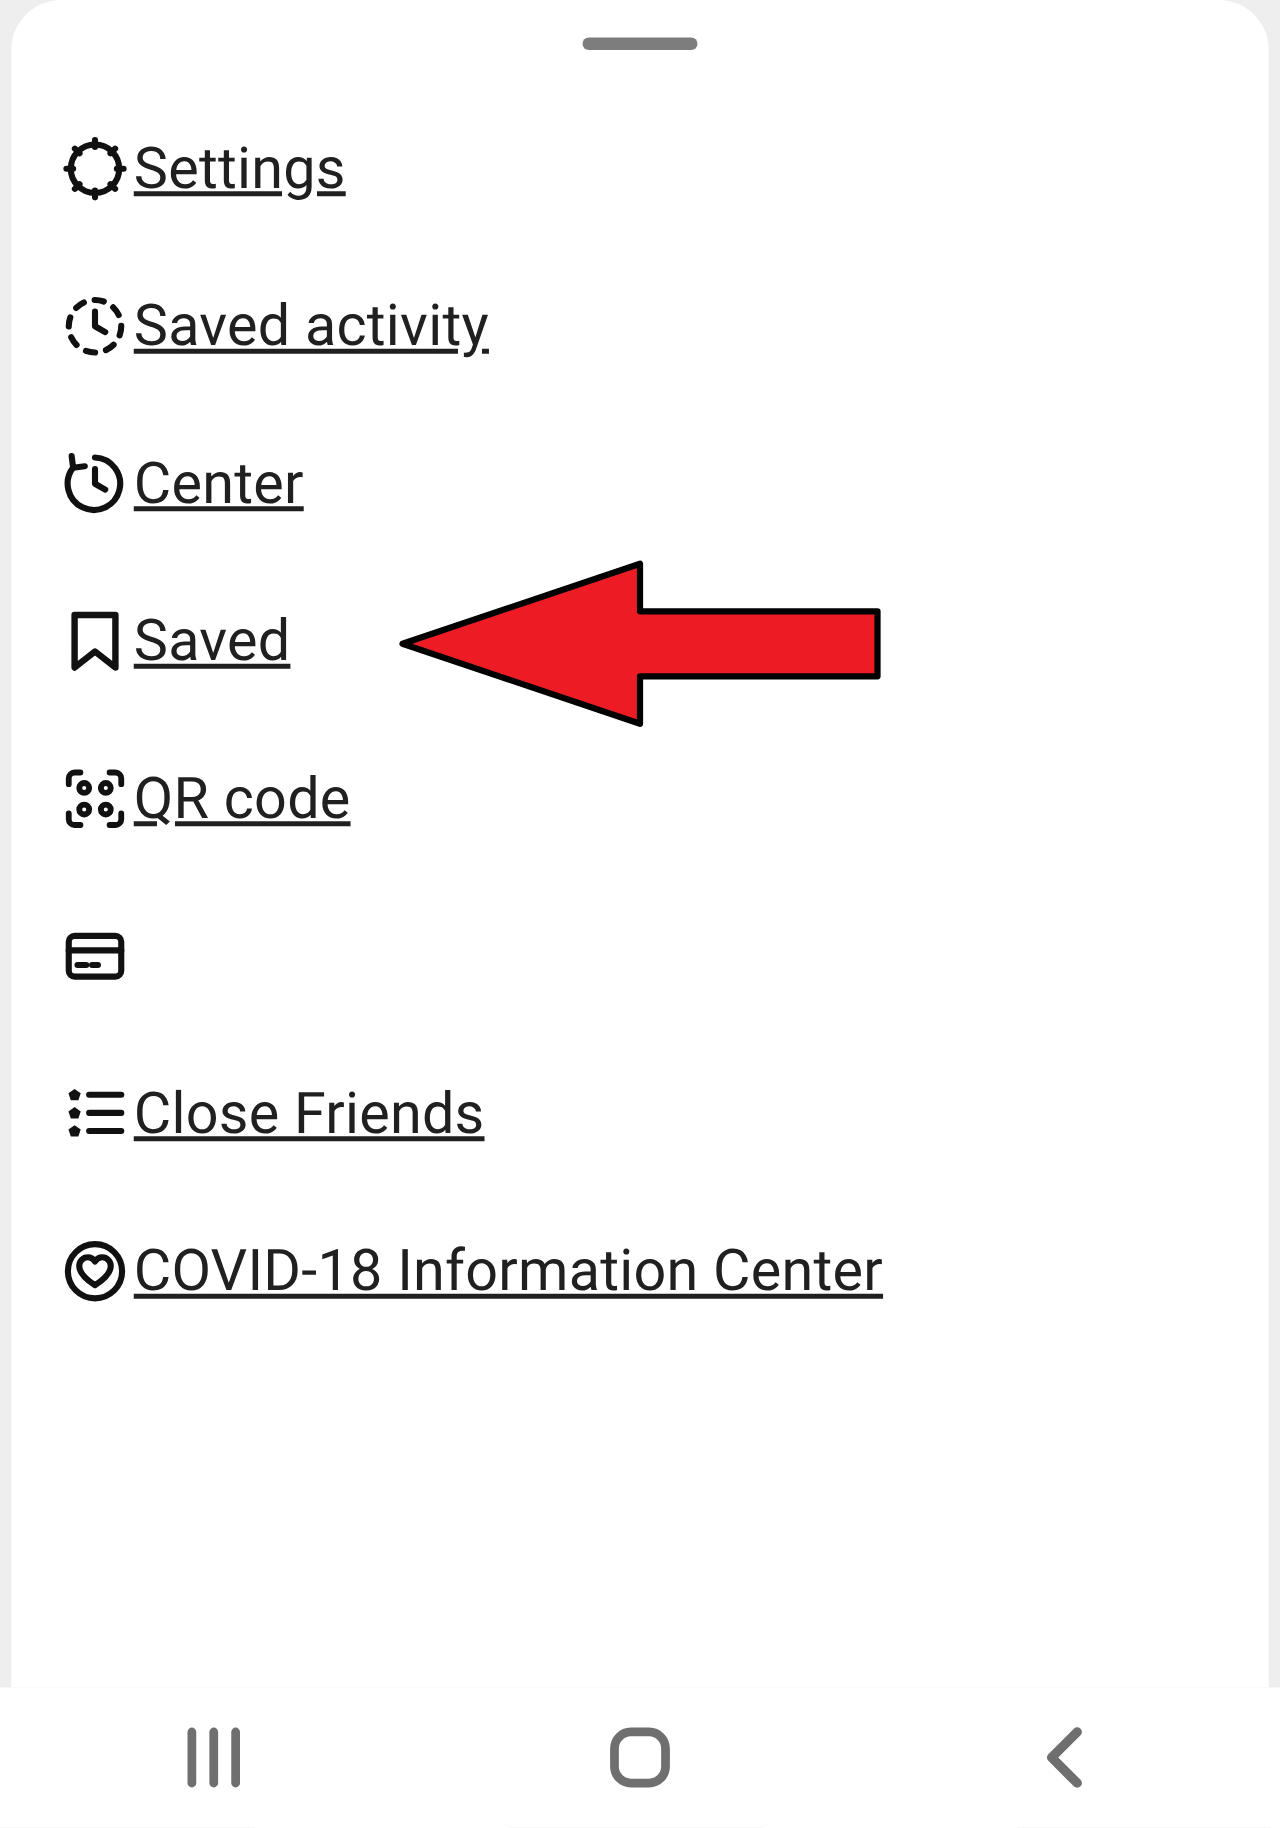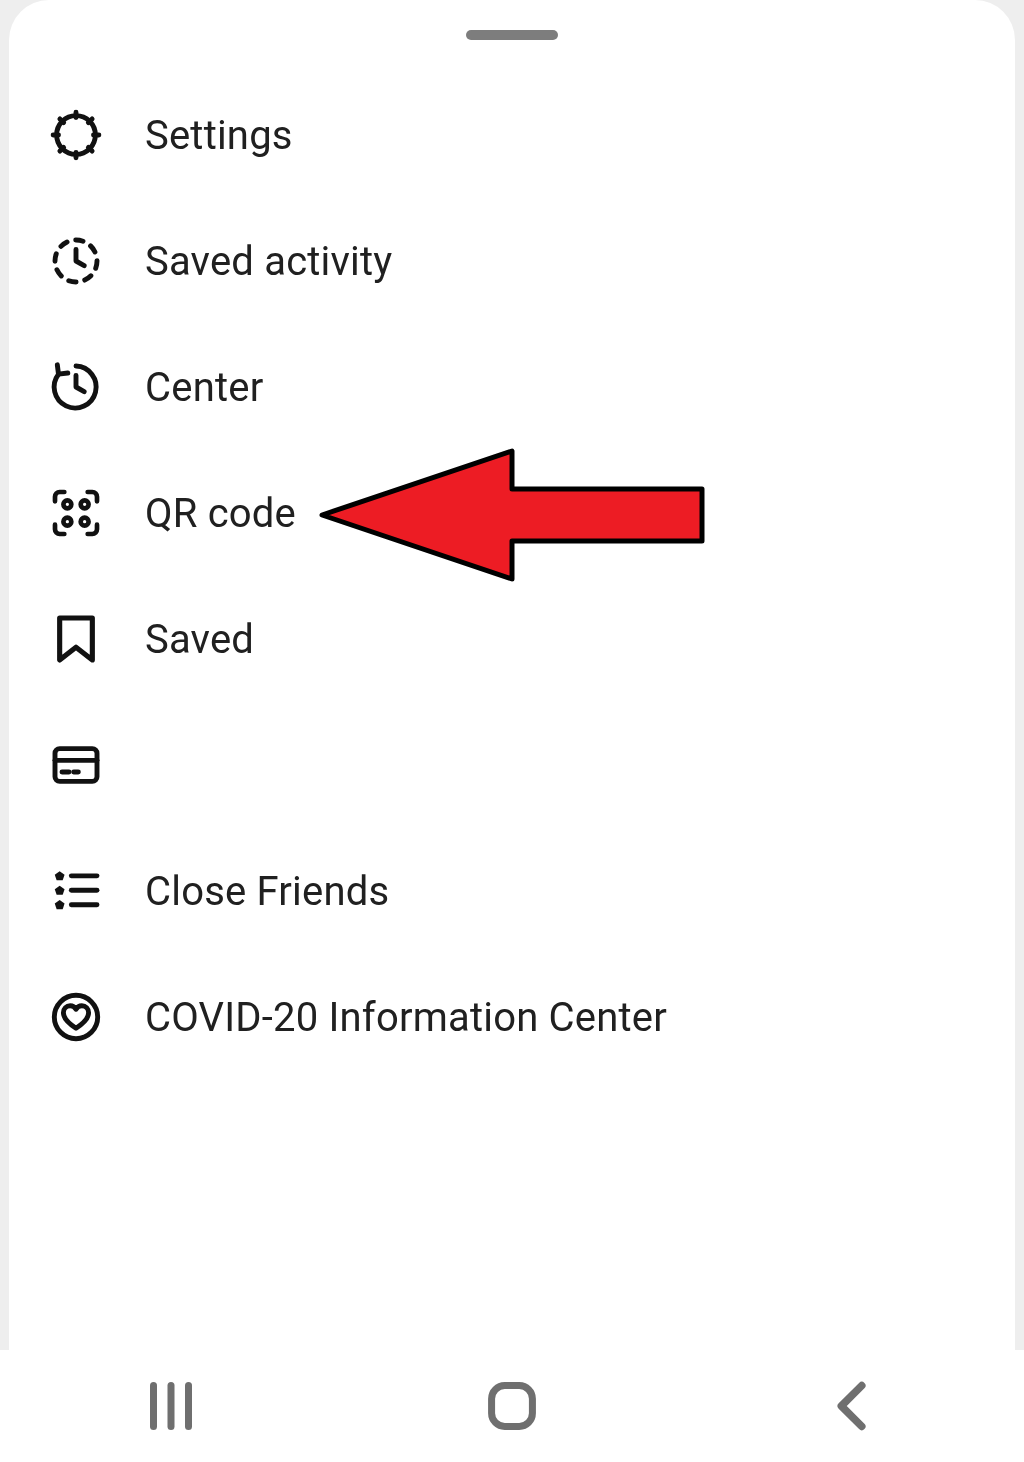--- a/index.html
+++ b/index.html
@@ -34,24 +34,24 @@
       height: 126px;
       padding-left: 36px;
     }
     .iconbox {
       width: 62px; height: 62px;
       display: flex; align-items: center; justify-content: center;
       flex: 0 0 auto;
     }
     .iconbox svg { width: 56px; height: 56px; display: block; }
     .label {
-      margin-left: 38px;
-      font-size: 40px;
+      font-size: 46px;
       color: #202020;
       letter-spacing: 0.2px;
+      text-decoration: underline;
     }
     .arrow {
       position: absolute;
       left: 314px;
       top: 445px;
       pointer-events: none;
     }
     .navbar {
       position: absolute;
       left: 0; right: 0; bottom: 0;
@@ -99,38 +99,38 @@
           <path d="M4.5 6.5 A9 9 0 1 0 12 3"></path>
           <polyline points="4 2.5 4.5 6.5 8.5 6"></polyline>
           <polyline points="12 7 12 12 15.5 14"></polyline>
         </svg>
       </span>
       <span class="label">Center</span>
     </div>
 
     <div class="item">
       <span class="iconbox">
+        <svg viewBox="0 0 24 24" fill="none" stroke="#111" stroke-width="2.2" stroke-linecap="round" stroke-linejoin="round">
+          <polygon points="5 3 19 3 19 21 12 15.5 5 21 5 3"></polygon>
+        </svg>
+      </span>
+      <span class="label">Saved</span>
+    </div>
+
+    <div class="item">
+      <span class="iconbox">
         <svg viewBox="0 0 24 24" fill="none" stroke="#111" stroke-width="2" stroke-linecap="round" stroke-linejoin="round">
           <path d="M3 7V5a2 2 0 0 1 2-2h2M17 3h2a2 2 0 0 1 2 2v2M21 17v2a2 2 0 0 1-2 2h-2M7 21H5a2 2 0 0 1-2-2v-2"></path>
           <circle cx="8.3" cy="8.3" r="1.7"></circle>
           <circle cx="15.7" cy="8.3" r="1.7"></circle>
           <circle cx="8.3" cy="15.7" r="1.7"></circle>
           <circle cx="15.7" cy="15.7" r="1.7"></circle>
         </svg>
       </span>
       <span class="label">QR code</span>
-    </div>
-
-    <div class="item">
-      <span class="iconbox">
-        <svg viewBox="0 0 24 24" fill="none" stroke="#111" stroke-width="2.2" stroke-linecap="round" stroke-linejoin="round">
-          <polygon points="5 3 19 3 19 21 12 15.5 5 21 5 3"></polygon>
-        </svg>
-      </span>
-      <span class="label">Saved</span>
     </div>
 
     <div class="item">
       <span class="iconbox">
         <svg viewBox="0 0 24 24" fill="none" stroke="#111" stroke-width="2.1" stroke-linecap="round" stroke-linejoin="round">
           <rect x="3" y="5" width="18" height="14" rx="2"></rect>
           <line x1="3" y1="10" x2="21" y2="10"></line>
           <line x1="6" y1="15" x2="9" y2="15"></line>
           <line x1="11" y1="15" x2="13" y2="15"></line>
         </svg>
@@ -152,21 +152,21 @@
     </div>
 
 
     <div class="item">
       <span class="iconbox">
         <svg viewBox="0 0 24 24" fill="none" stroke="#111" stroke-width="2.1" stroke-linecap="round" stroke-linejoin="round">
           <circle cx="12" cy="12" r="9.3"></circle>
           <path d="M12 16.8c3.4-2.2 5.4-4.2 5.4-6.6 0-1.7-1.3-3-2.9-3-1.1 0-2 .6-2.5 1.5-.5-.9-1.4-1.5-2.5-1.5-1.6 0-2.9 1.3-2.9 3 0 2.4 2 4.4 5.4 6.6z"></path>
         </svg>
       </span>
-      <span class="label">COVID-20 Information Center</span>
+      <span class="label">COVID-18 Information Center</span>
     </div>
 
   </div>
 </div>
 
 <div class="arrow">
   <svg width="400" height="140" viewBox="0 0 400 140">
     <polygon points="8,70 198,6 198,44 388,44 388,96 198,96 198,134" fill="#ed1c24" stroke="#000000" stroke-width="5" stroke-linejoin="round"></polygon>
   </svg>
 </div>

